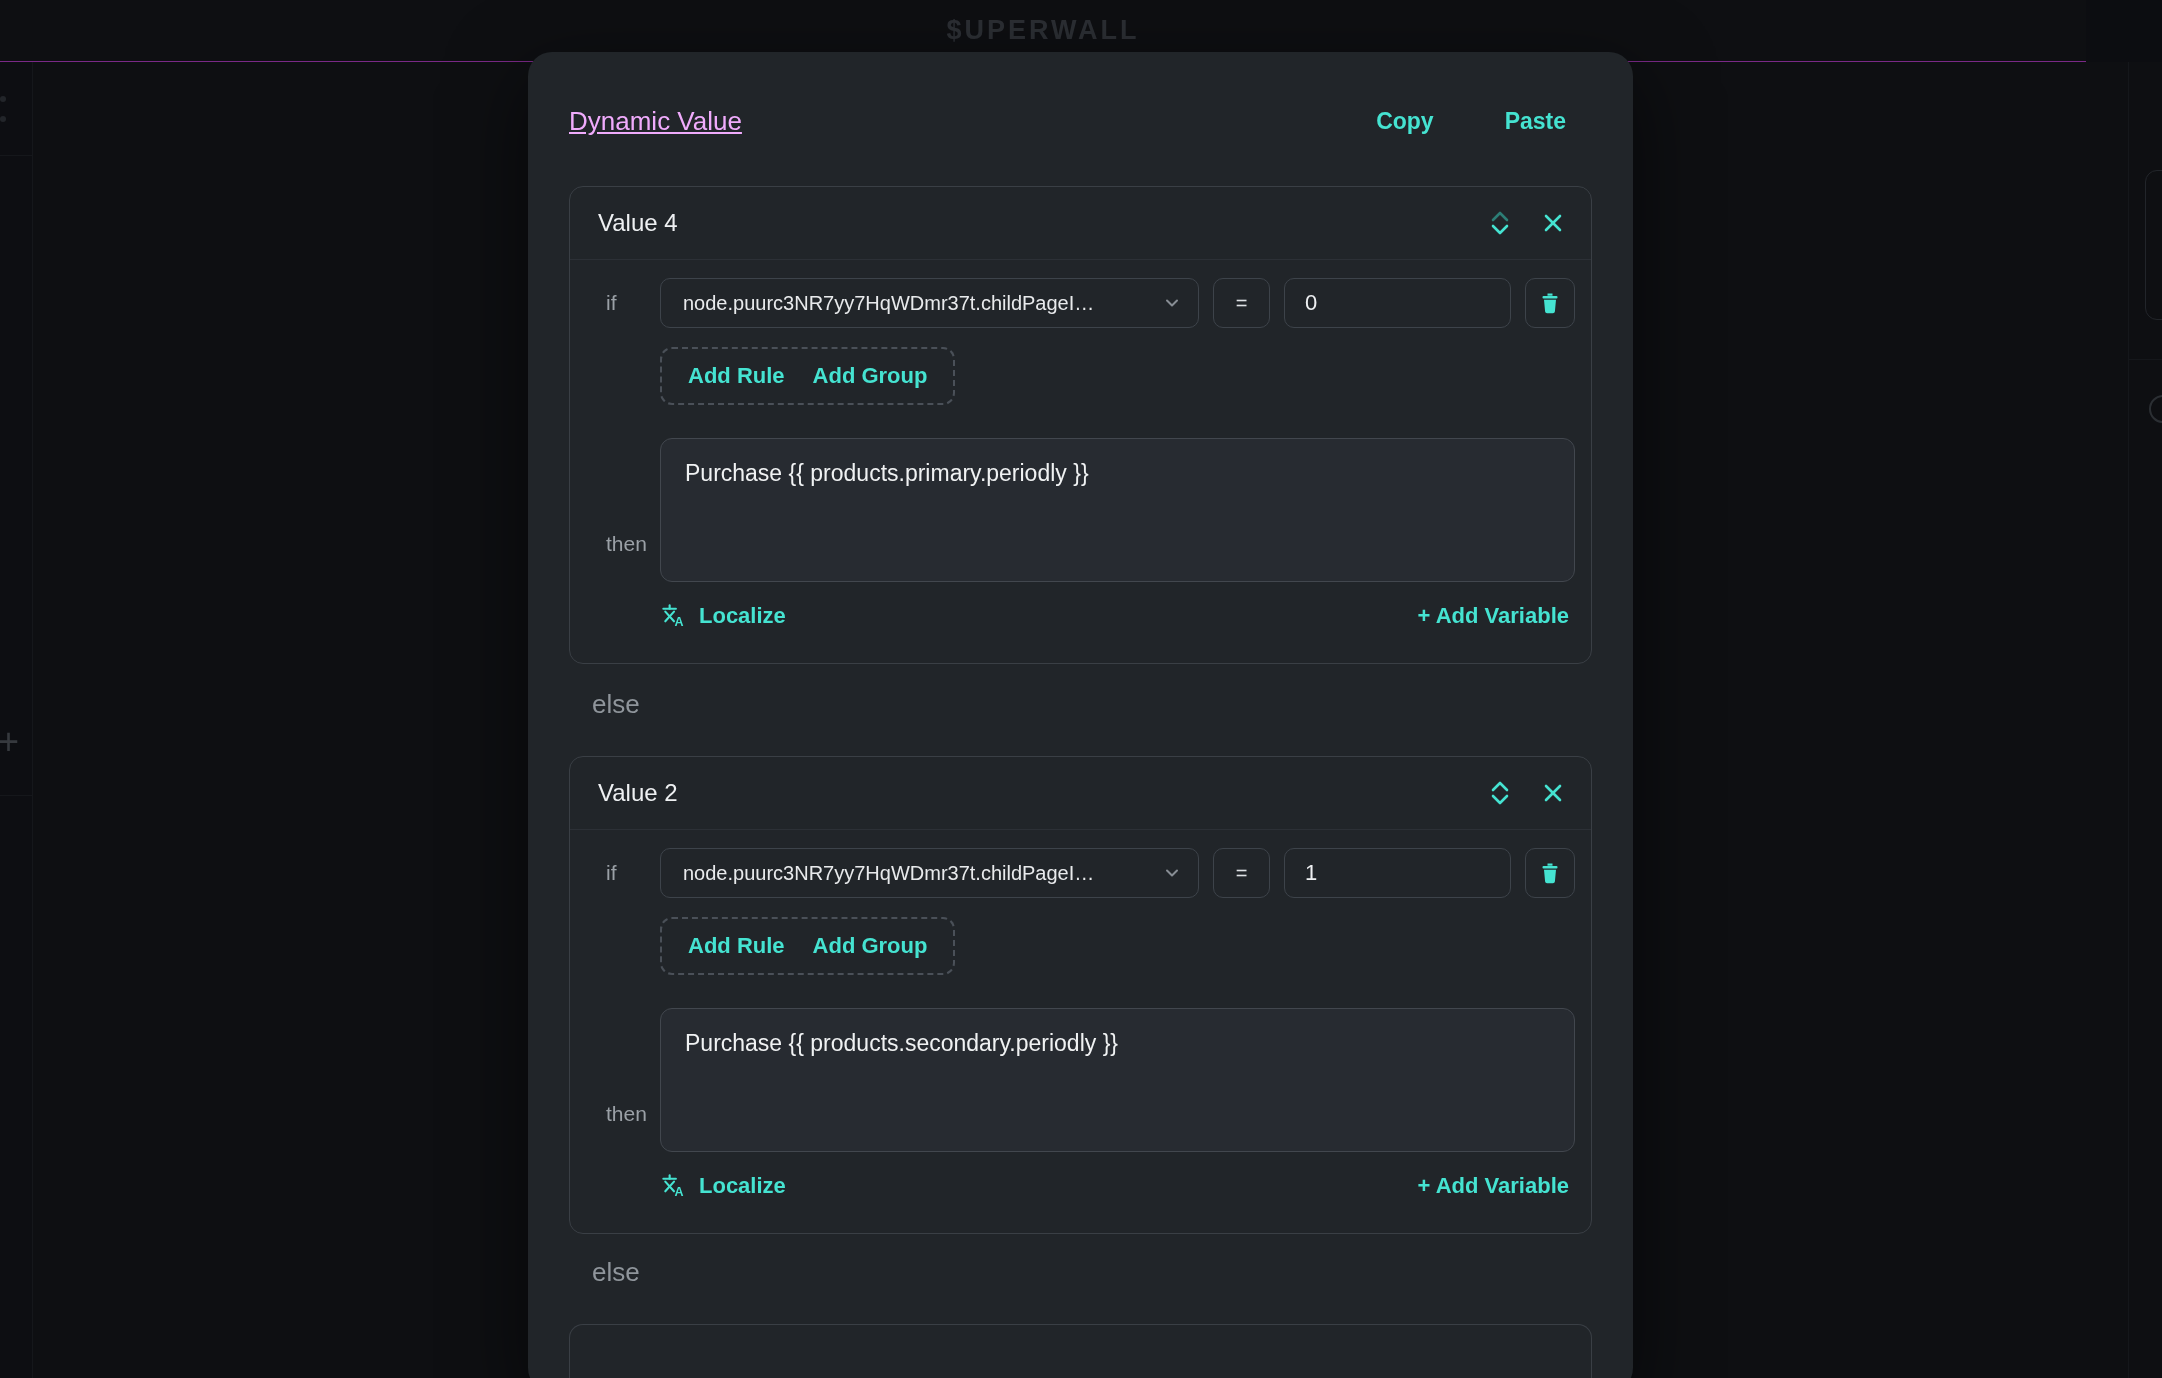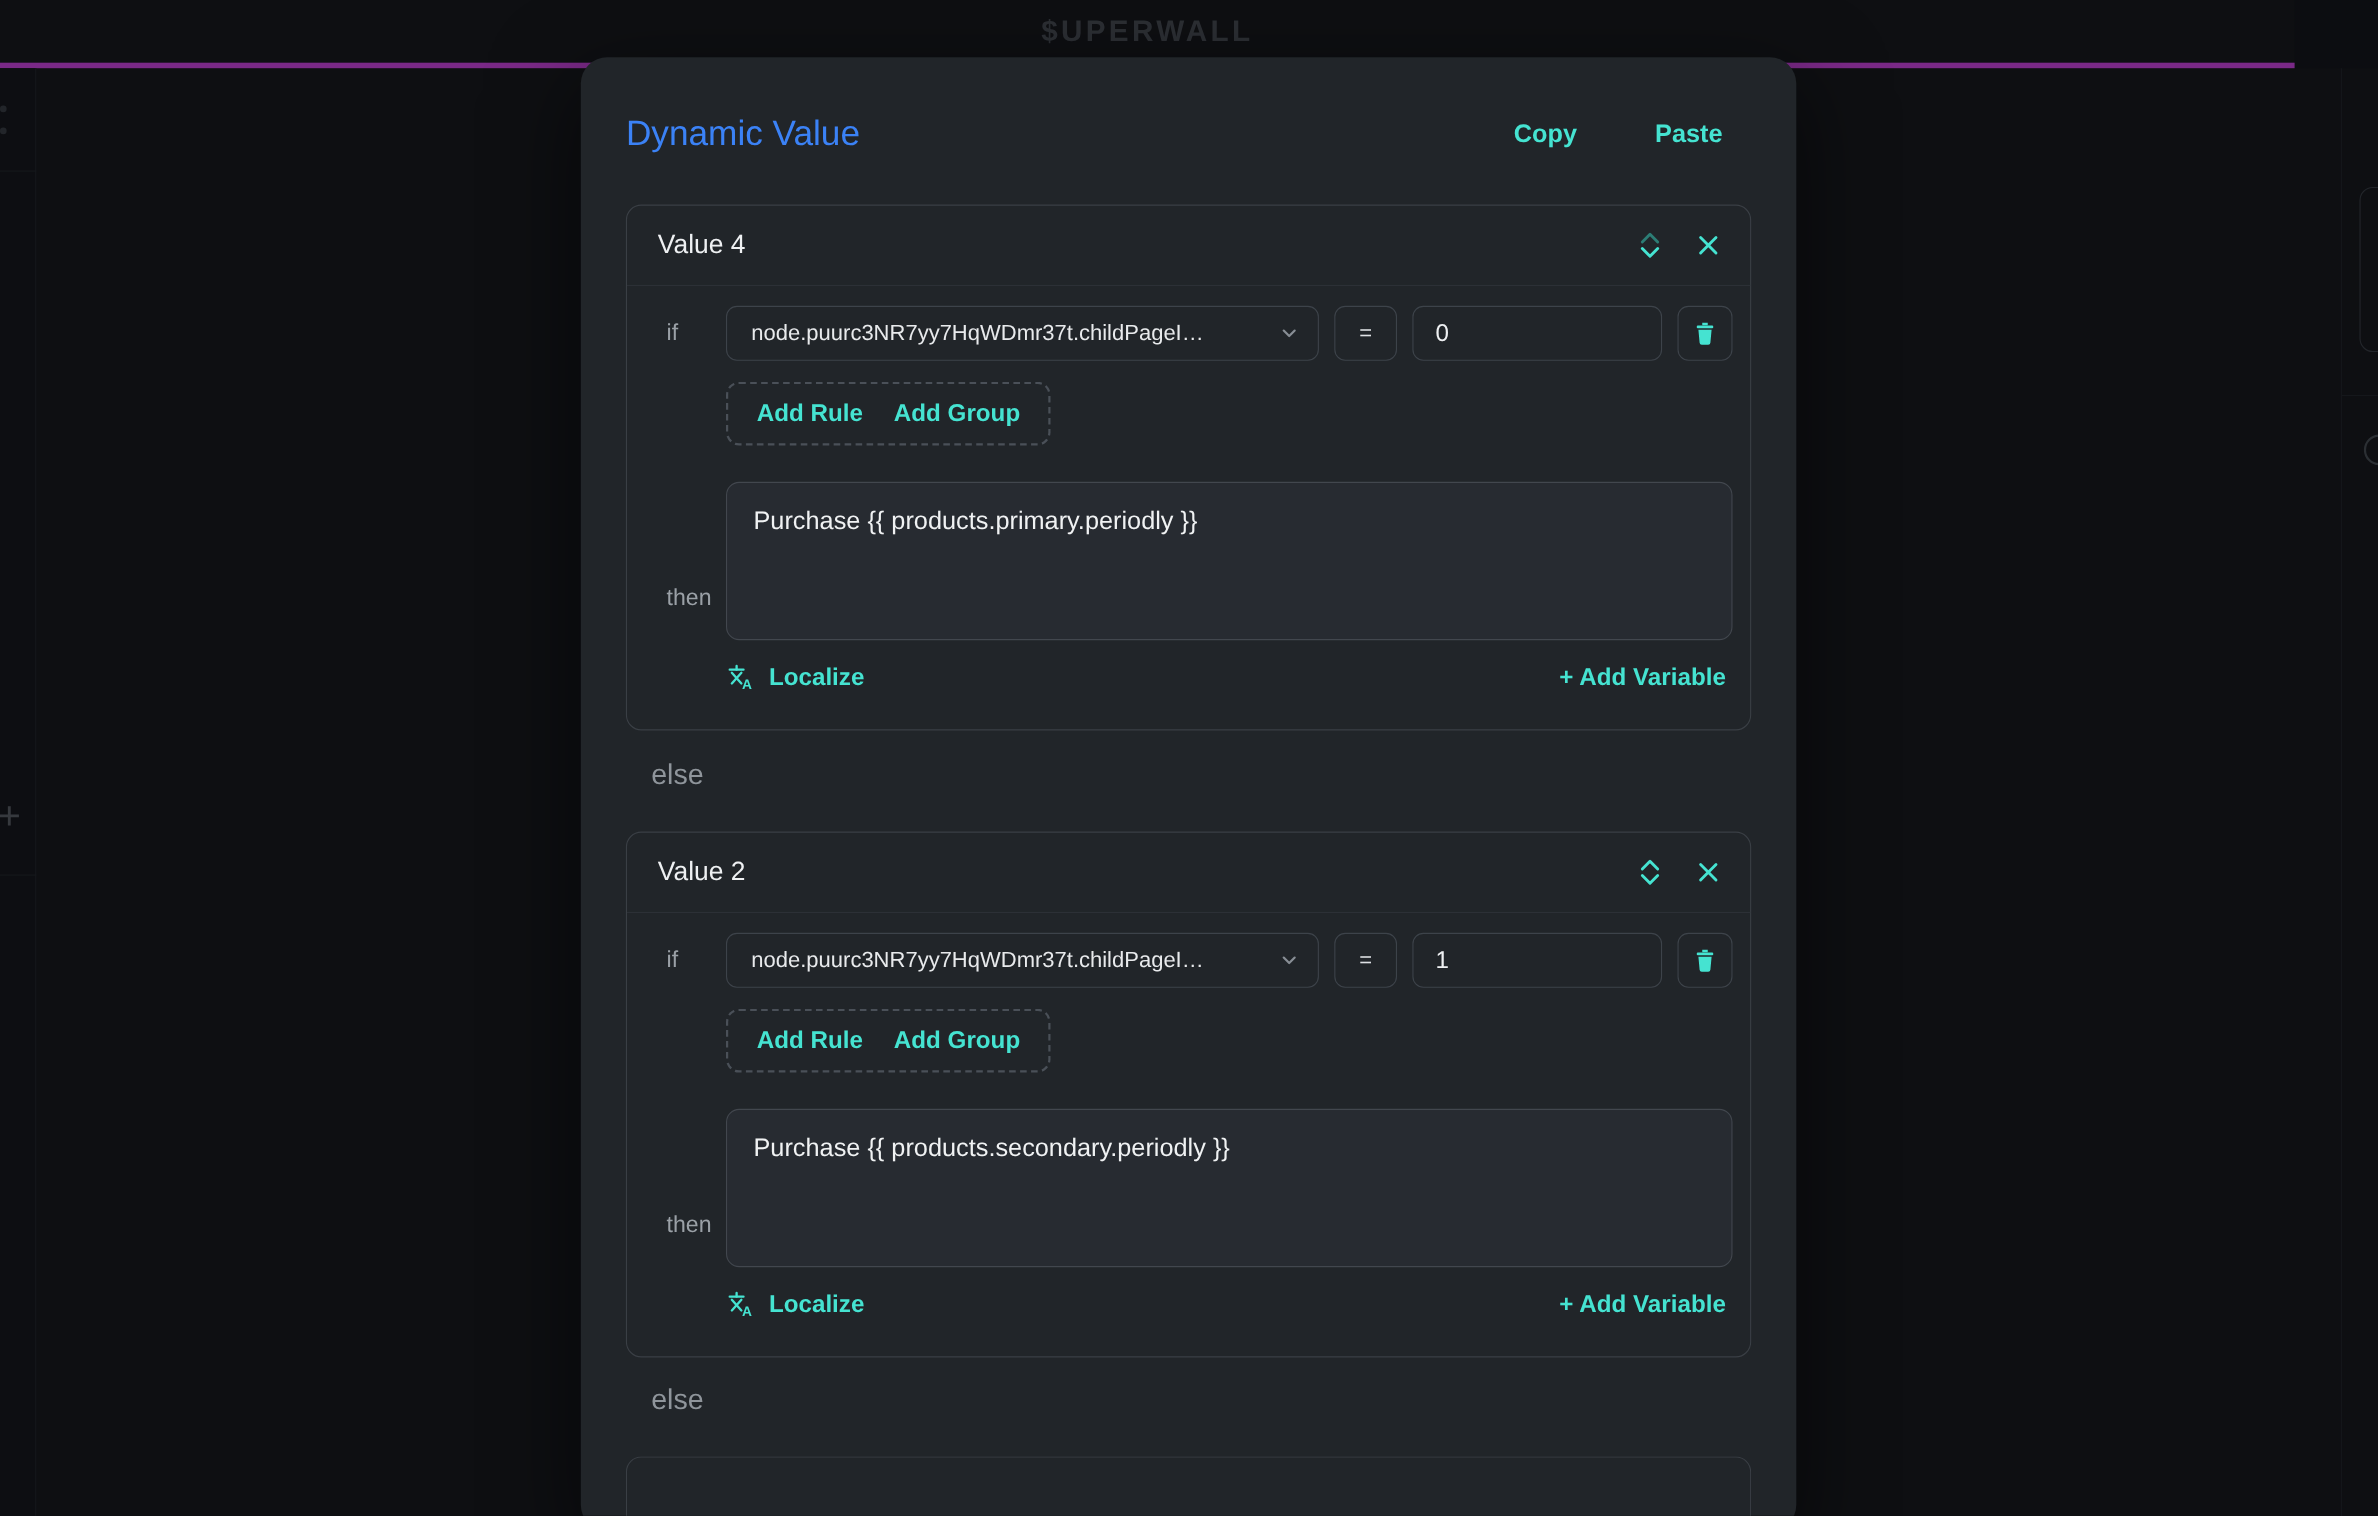--- a/index.html
+++ b/index.html
@@ -7,21 +7,21 @@
   body {
     position:relative;
     background:#111318;
     font-family:"Liberation Sans", sans-serif;
     -webkit-font-smoothing:antialiased;
   }
 
   
   .topbar {
     position:absolute; left:0; top:0; width:2086px; height:62px;
-    background:#14161a; border-bottom:5px solid #d946ef;
+    background:#14161a; border-bottom:1px solid #d946ef;
     display:flex; align-items:center; justify-content:center;
   }
   .logo {
     color:#4b5058; font-size:27px; font-weight:800; letter-spacing:3px;
   }
   .canvas-area {
     position:absolute; left:0; top:62px; width:2162px; height:1316px;
     background:#14161a;
   }
   .left-rail {
@@ -57,21 +57,21 @@
   .modal {
     position:absolute; left:528px; top:52px; width:1105px; height:1340px;
     background:#212529; border-radius:24px; z-index:10;
     box-shadow:0 24px 80px rgba(0,0,0,0.55);
     padding:0 41px; overflow:hidden;
   }
   .modal-header {
     margin-top:52px; display:flex; align-items:center; justify-content:space-between;
     line-height:34px;
   }
-  .modal-title { color:#3b82f6; font-size:32px; font-weight:500; }
+  .modal-title { color:#f0abfc; font-size:26px; font-weight:500;text-decoration:underline; }
   .header-actions { display:flex; gap:71px; margin-right:26px; }
   .link-btn {
     background:none; border:none; cursor:pointer;
     color:#45e3d1; font-size:23px; font-weight:700; font-family:inherit;
   }
 
   
   .value-card {
     border:1.5px solid #3a3f45; border-radius:14px; margin-top:48px;
     background:#212529;

